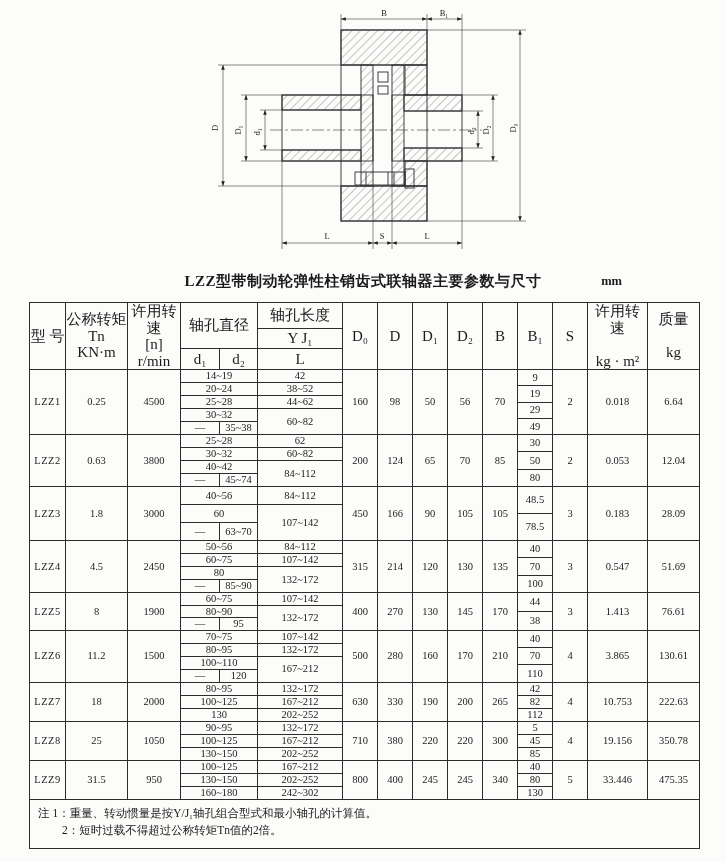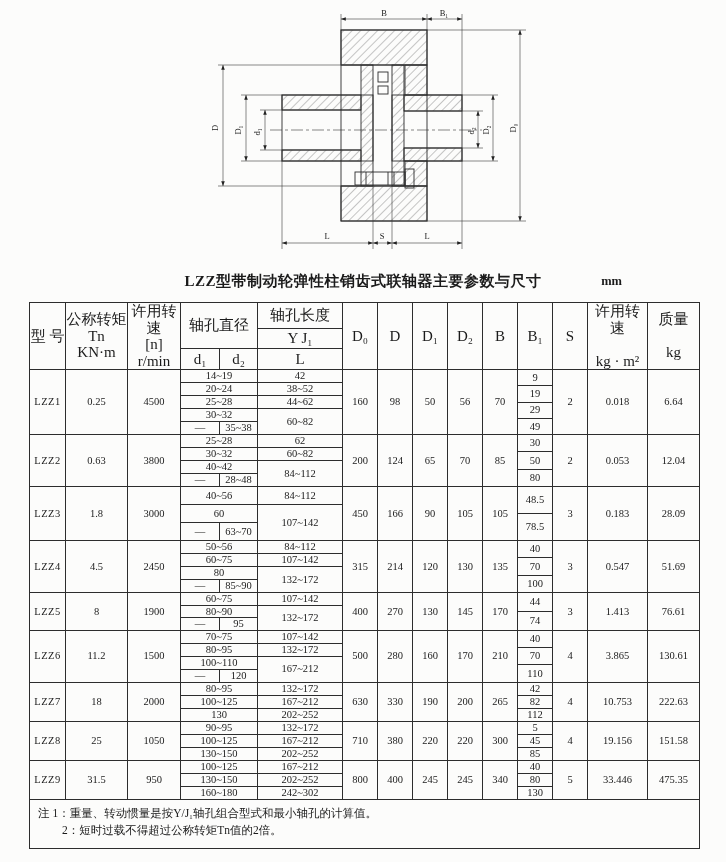--- a/index.html
+++ b/index.html
@@ -264,21 +264,21 @@
           <tr style="height: 13px;">
             <td colspan="2">30~32</td>
             <td rowspan="1">60~82</td>
           </tr>
           <tr style="height: 13px;">
             <td colspan="2">40~42</td>
             <td rowspan="2">84~112</td>
           </tr>
           <tr style="height: 13px;">
             <td>—</td>
-            <td>28~48</td>
+            <td>45~74</td>
           </tr>
           <tr style="height: 18px;">
             <td rowspan="3" class="model">LZZ3</td>
             <td rowspan="3">1.8</td>
             <td rowspan="3">3000</td>
             <td colspan="2">40~56</td>
             <td rowspan="1">84~112</td>
             <td rowspan="3">450</td>
             <td rowspan="3">166</td>
             <td rowspan="3">90</td>
@@ -343,21 +343,21 @@
             <td colspan="2">60~75</td>
             <td rowspan="1">107~142</td>
             <td rowspan="3">400</td>
             <td rowspan="3">270</td>
             <td rowspan="3">130</td>
             <td rowspan="3">145</td>
             <td rowspan="3">170</td>
             <td rowspan="3" class="b1cell">
               <div class="b1stack">
                 <div>44</div>
-                <div>74</div>
+                <div>38</div>
               </div>
             </td>
             <td rowspan="3">3</td>
             <td rowspan="3">1.413</td>
             <td rowspan="3">76.61</td>
           </tr>
           <tr style="height: 12px;">
             <td colspan="2">80~90</td>
             <td rowspan="2">132~172</td>
           </tr>
@@ -442,21 +442,21 @@
             <td rowspan="3">300</td>
             <td rowspan="3" class="b1cell">
               <div class="b1stack">
                 <div>5</div>
                 <div>45</div>
                 <div>85</div>
               </div>
             </td>
             <td rowspan="3">4</td>
             <td rowspan="3">19.156</td>
-            <td rowspan="3">151.58</td>
+            <td rowspan="3">350.78</td>
           </tr>
           <tr style="height: 13px;">
             <td colspan="2">100~125</td>
             <td rowspan="1">167~212</td>
           </tr>
           <tr style="height: 13px;">
             <td colspan="2">130~150</td>
             <td rowspan="1">202~252</td>
           </tr>
           <tr style="height: 13px;">

